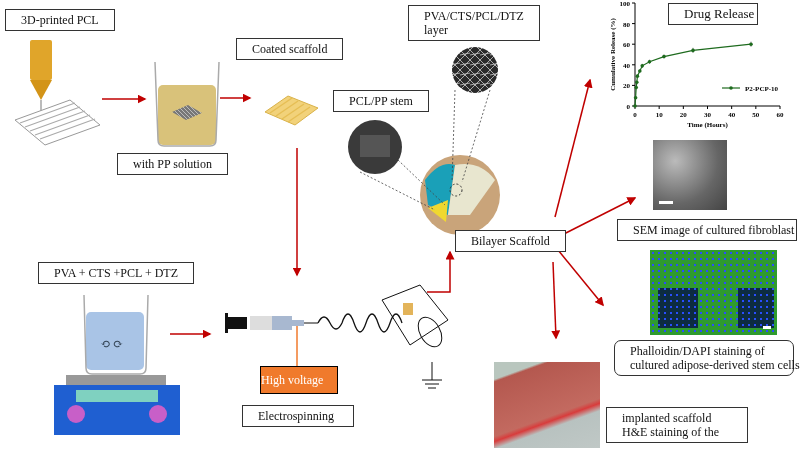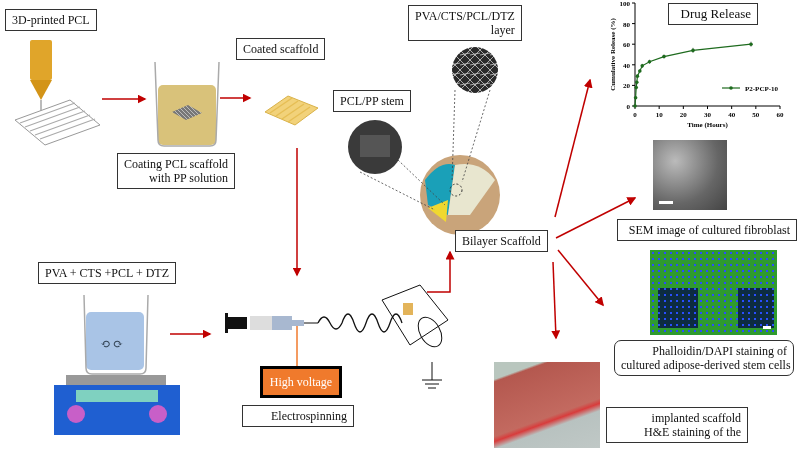--- a/index.html
+++ b/index.html
@@ -1,20 +1,20 @@
 <!DOCTYPE html>
 <html><head>
 <meta charset="utf-8">
 <style>
   html,body{margin:0;padding:0;background:#fff;}
   body{width:800px;height:450px;position:relative;overflow:hidden;font-family:"Liberation Serif","DejaVu Serif",serif;color:#111;}
   .abs{position:absolute;}
-  .lbl{position:absolute;border:1.2px solid #333;background:#fff;font-size:12px;line-height:14px;text-align:right;padding:3px 6px;box-sizing:border-box;white-space:nowrap;}
+  .lbl{position:absolute;border:1.2px solid #333;background:#fff;font-size:12px;line-height:14px;text-align:left;padding:3px 15px;box-sizing:border-box;white-space:nowrap;}
   svg{position:absolute;left:0;top:0;}
-  .hv{position:absolute;background:#f07a2c;color:#fff;font-size:12px;text-align:center;line-height:26px;border:3px solid #000000;}
+  .hv{position:absolute;background:#f07a2c;color:#fff;font-size:12px;text-align:left;line-height:26px;border:1px solid #000000;}
 </style>
 </head>
 <body>
 
 <svg width="800" height="450">
   <defs>
     <marker id="ah" markerWidth="6" markerHeight="6" refX="5" refY="3" orient="auto">
       <path d="M0,0 L6,3 L0,6 z" fill="#c00000"></path>
     </marker>
     <pattern id="grid" width="4" height="4" patternUnits="userSpaceOnUse">
@@ -190,21 +190,20 @@
 <div class="abs" style="left:650px;top:250px;width:127px;height:85px;background:#2f9a2f;">
   <div style="position:absolute;left:8px;top:38px;width:40px;height:40px;background:#0d2c40;"></div>
   <div style="position:absolute;left:88px;top:38px;width:36px;height:40px;background:#0d2c40;"></div>
   <div style="position:absolute;inset:0;background-image:radial-gradient(#2a4dff 1px,transparent 1.5px);background-size:6px 6px;"></div>
   <div style="position:absolute;right:6px;bottom:6px;width:8px;height:3px;background:#fff;"></div>
 </div>
 <div class="abs" style="left:494px;top:362px;width:106px;height:86px;background:linear-gradient(160deg,#b9c6be 0%,#b9c6be 14%,#b4584f 16%,#c36a60 60%,#d83c3c 64%,#b8c2c0 70%,#c0c8c6 100%);"></div>
 
 <div class="lbl" style="left:5px;top:9px;">3D-printed PCL</div>
 <div class="lbl" style="left:117px;top:153px;">
-  <div>Coating PCL scaffold</div>
   <div>with PP solution</div>
 </div>
 <div class="lbl" style="left:236px;top:38px;">Coated scaffold</div>
 <div class="lbl" style="left:333px;top:90px;">PCL/PP stem</div>
 <div class="lbl" style="left:408px;top:5px;">
   <div>PVA/CTS/PCL/DTZ</div>
   <div>layer</div>
 </div>
 <div class="lbl" style="left:455px;top:230px;">Bilayer Scaffold</div>
 <div class="lbl" style="left:38px;top:262px;">PVA + CTS +PCL + DTZ</div>

